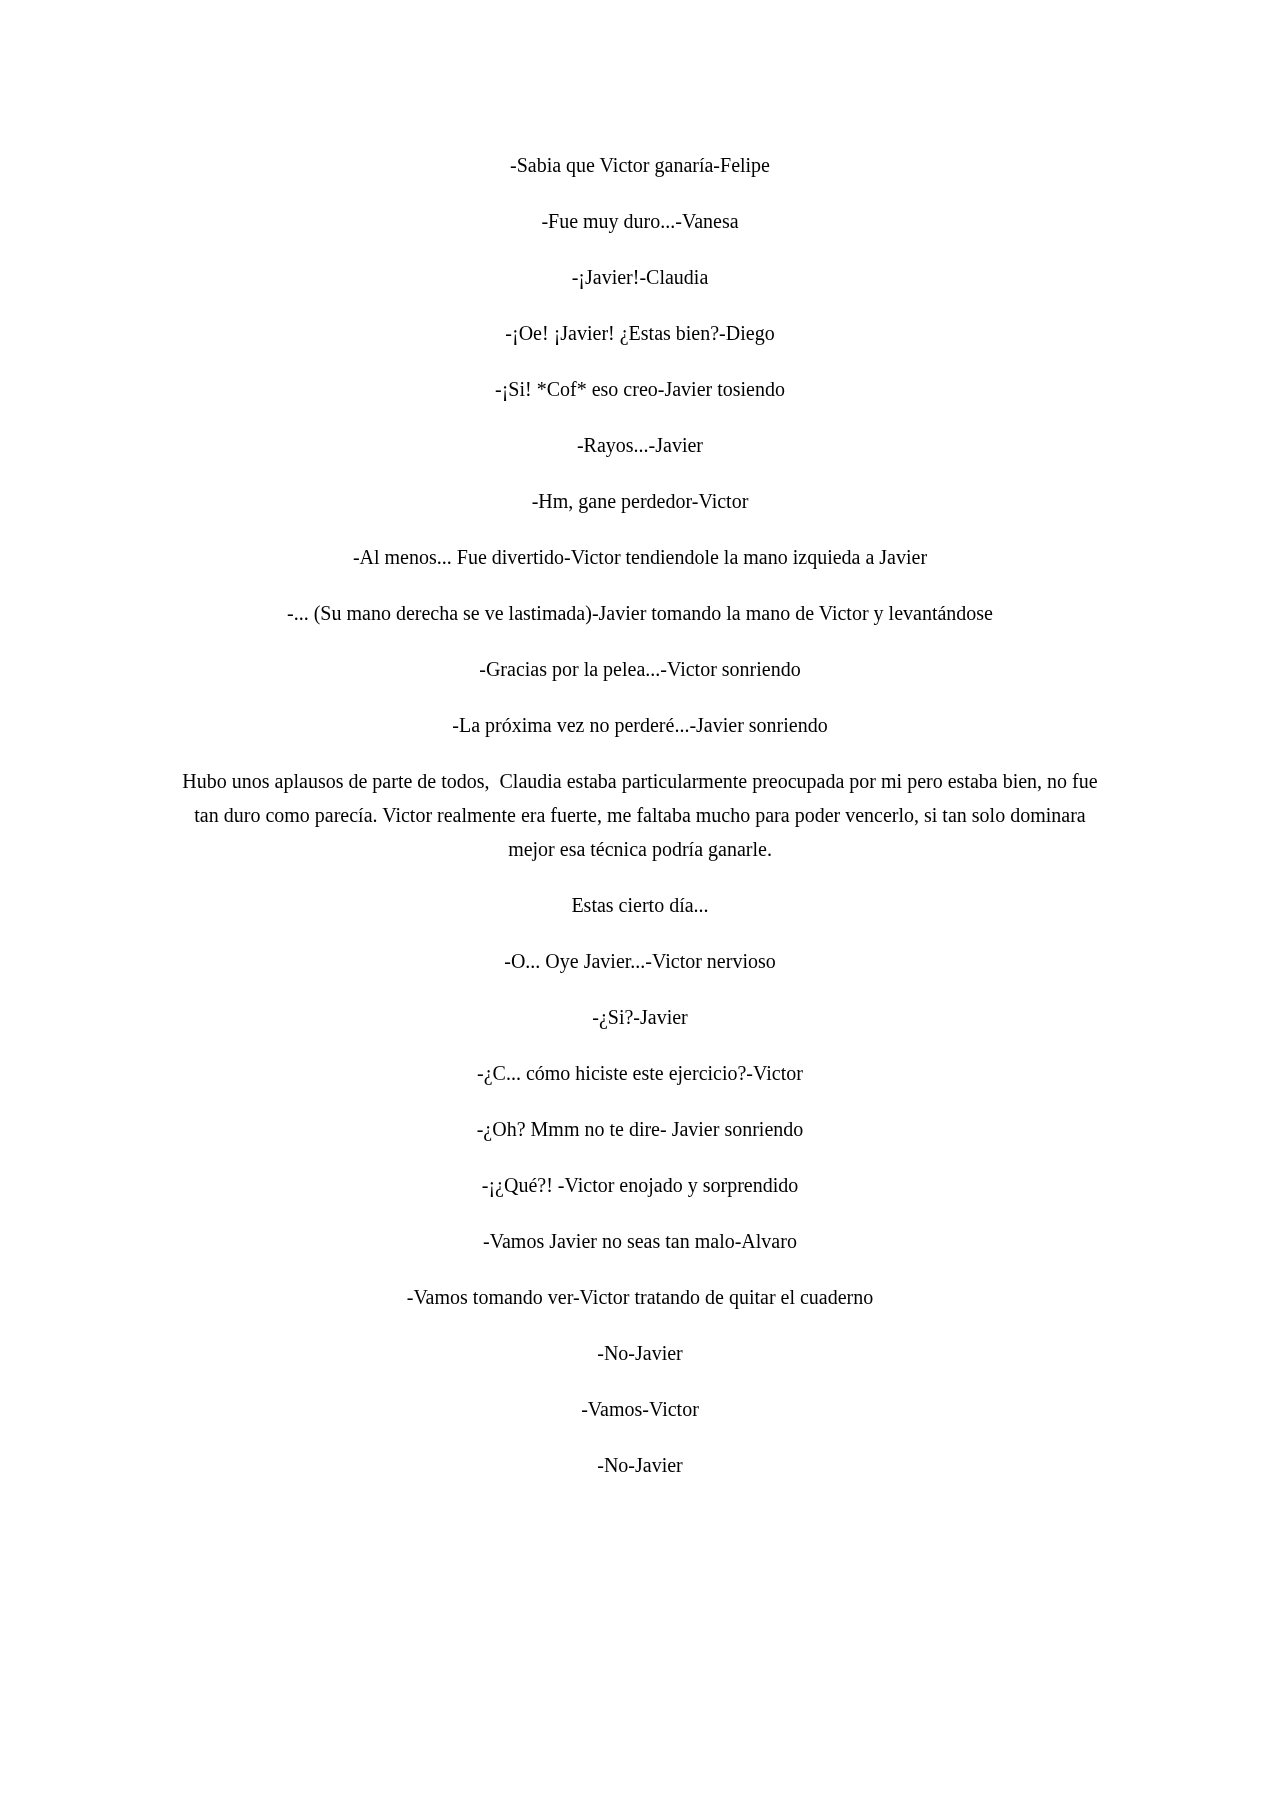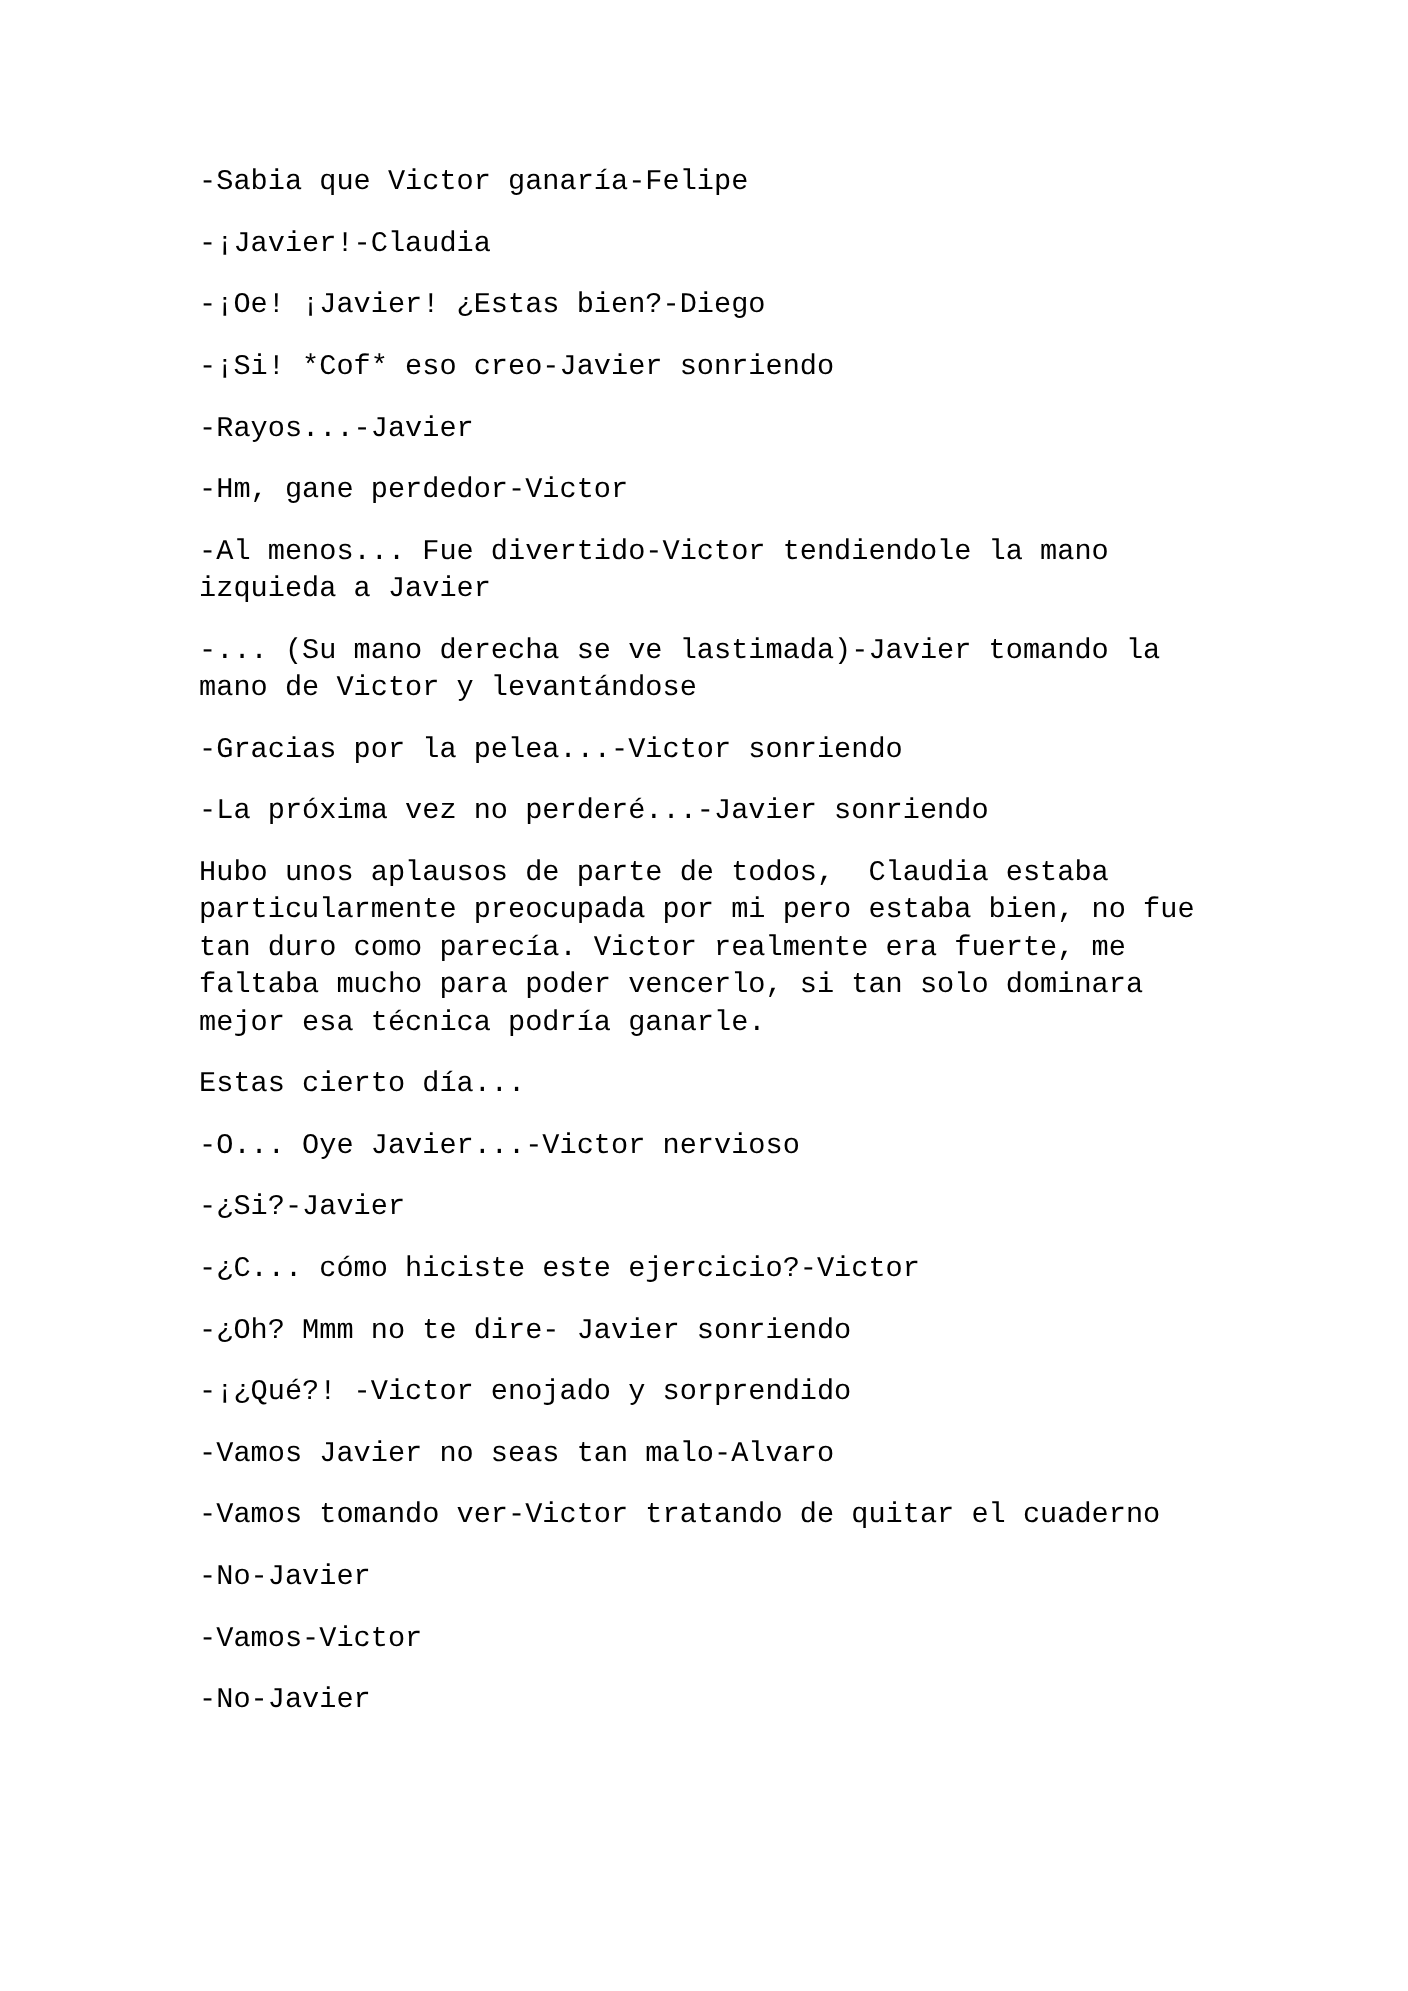--- a/index.html
+++ b/index.html
@@ -16,37 +16,38 @@
   }
   .content {
     position: absolute;
     left: 181px;
     top: 148px;
     width: 918px;
   }
   .content p {
     margin: 0 0 22px 0;
     padding: 0;
-    font-family: Liberation Mono, monospace;
-    font-size: 26px;
+    font-family: Liberation Serif, serif;
+    font-size: 20px;
     line-height: 34px;
     color: #000000;
     white-space: pre-wrap;
-    text-align: left;
+    text-align: center;
   }
 </style>
 </head>
 <body>
 
 <div class="page">
   <div class="content">
     <p>-Sabia que Victor ganaría-Felipe</p>
+    <p>-Fue muy duro...-Vanesa</p>
     <p>-¡Javier!-Claudia</p>
     <p>-¡Oe! ¡Javier! ¿Estas bien?-Diego</p>
-    <p>-¡Si! *Cof* eso creo-Javier sonriendo</p>
+    <p>-¡Si! *Cof* eso creo-Javier tosiendo</p>
     <p>-Rayos...-Javier</p>
     <p>-Hm, gane perdedor-Victor</p>
     <p>-Al menos... Fue divertido-Victor tendiendole la mano izquieda a Javier</p>
     <p>-... (Su mano derecha se ve lastimada)-Javier tomando la mano de Victor y levantándose</p>
     <p>-Gracias por la pelea...-Victor sonriendo</p>
     <p>-La próxima vez no perderé...-Javier sonriendo</p>
     <p>Hubo unos aplausos de parte de todos,  Claudia estaba particularmente preocupada por mi pero estaba bien, no fue tan duro como parecía. Victor realmente era fuerte, me faltaba mucho para poder vencerlo, si tan solo dominara mejor esa técnica podría ganarle.</p>
     <p>Estas cierto día...</p>
     <p>-O... Oye Javier...-Victor nervioso</p>
     <p>-¿Si?-Javier</p>

